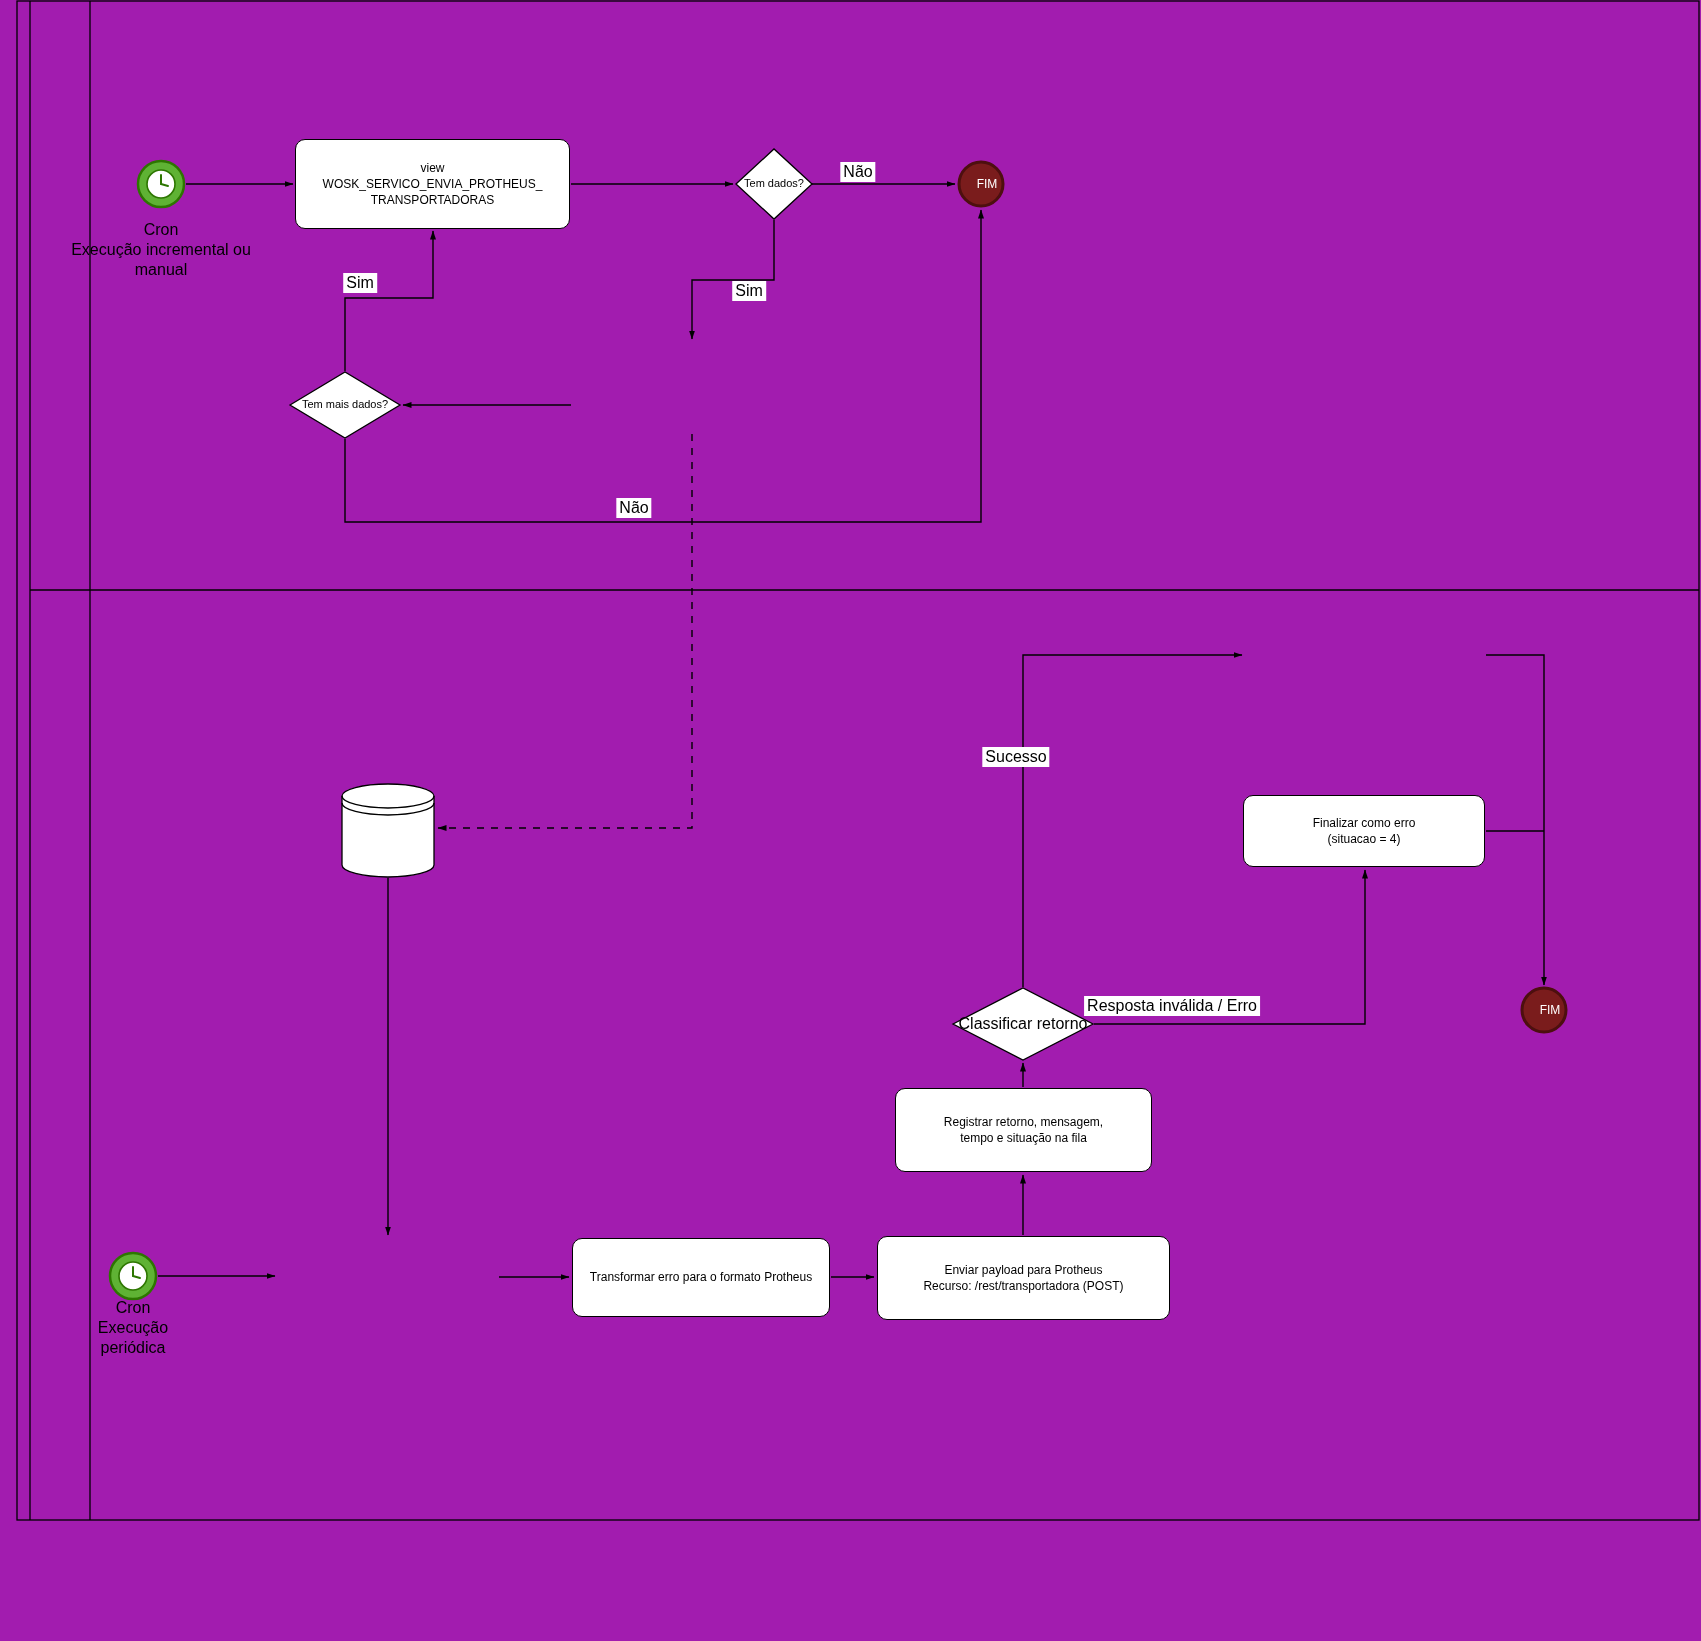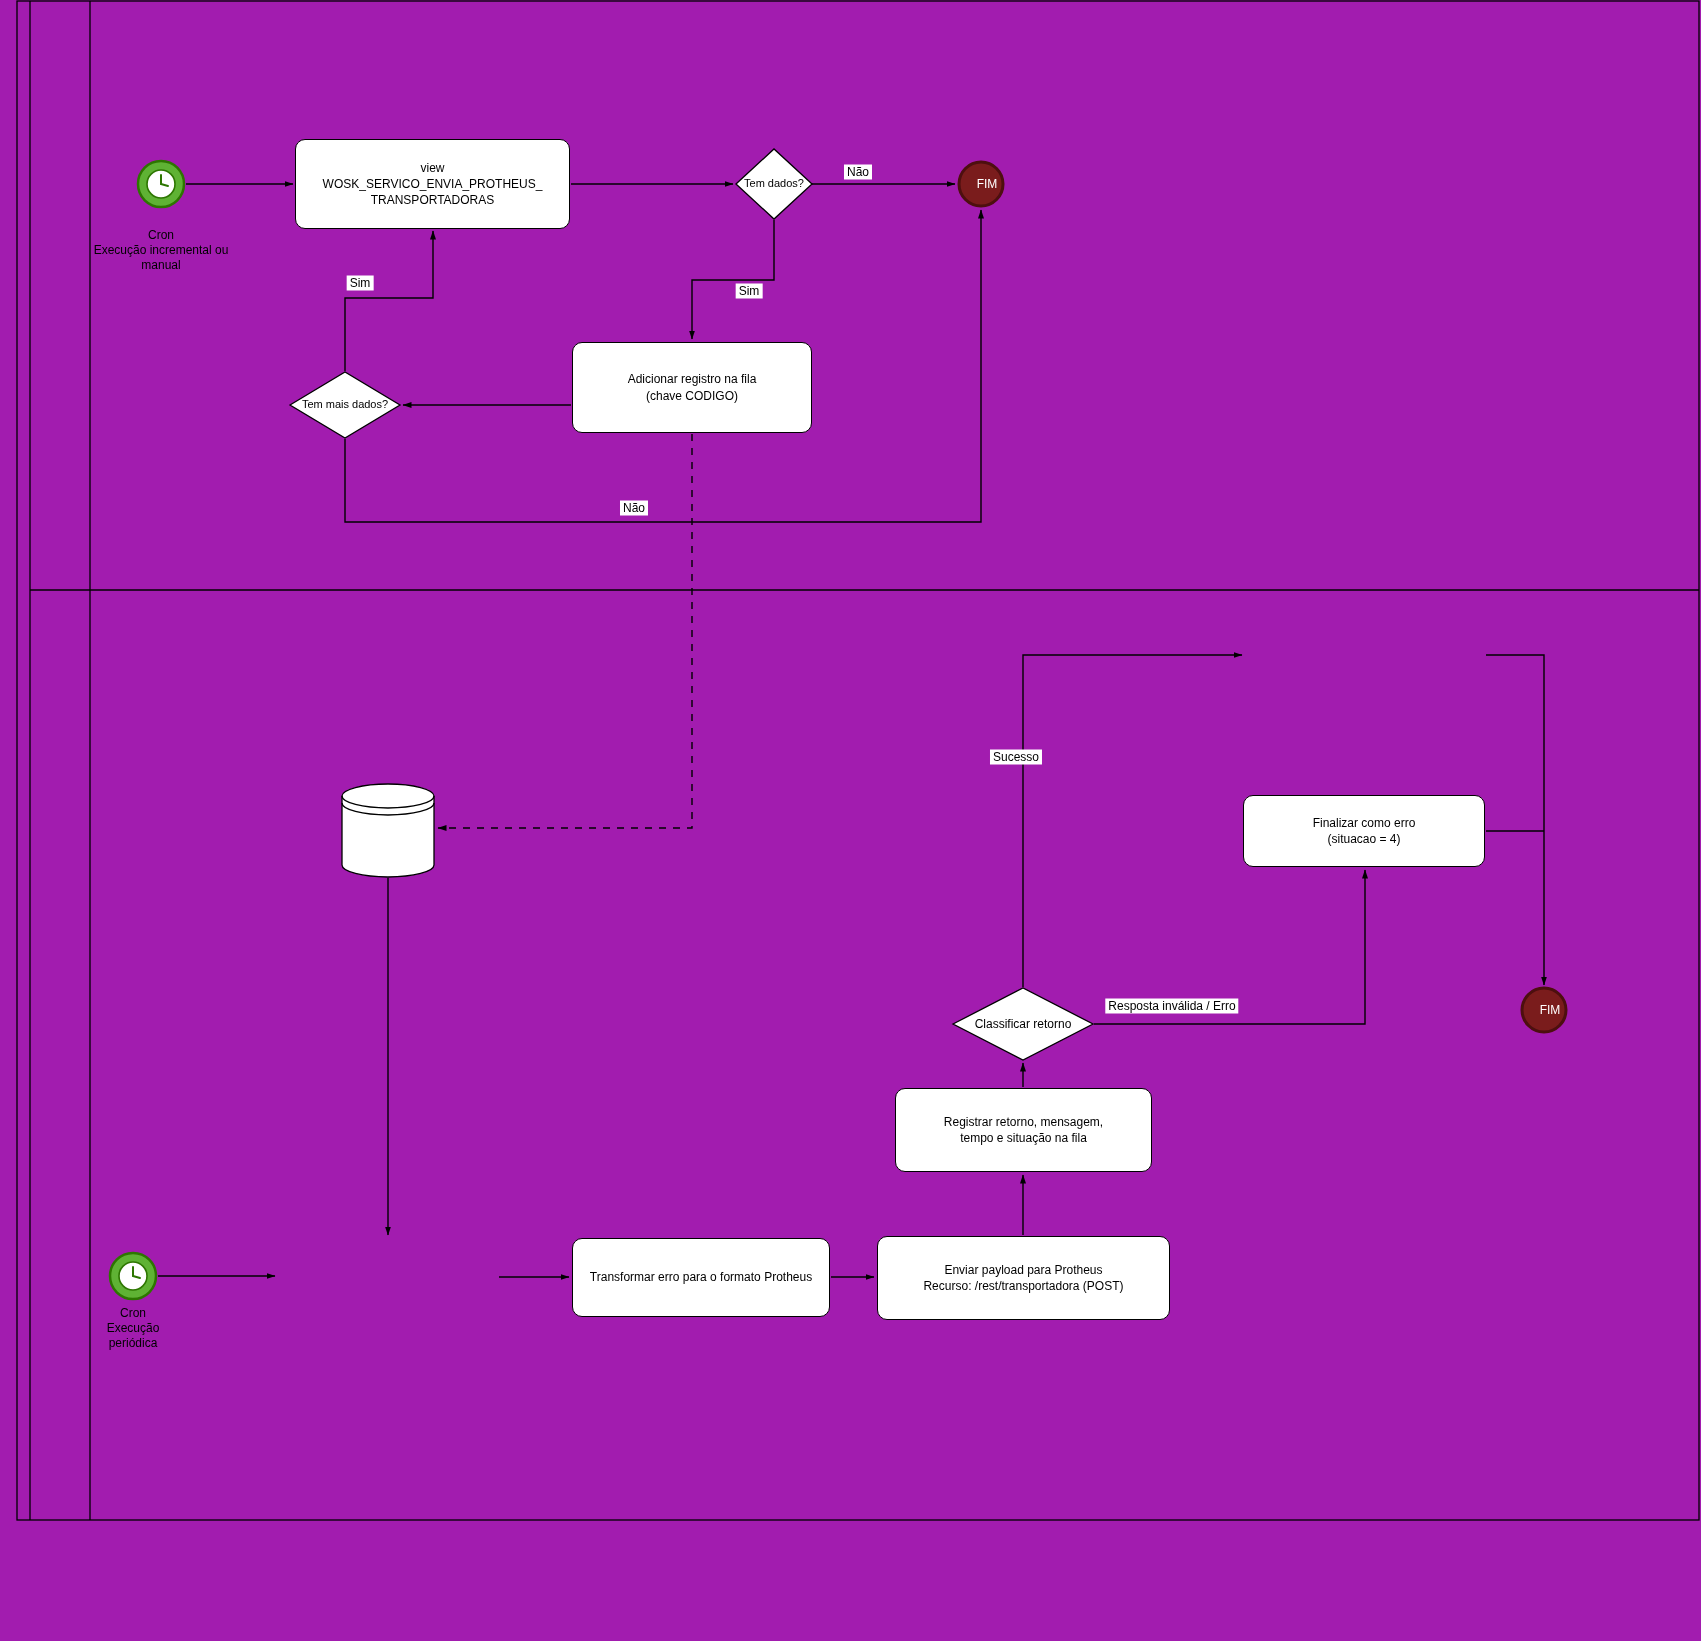--- a/index.html
+++ b/index.html
@@ -6,21 +6,21 @@
   html,body { background:#ffffff; }
   body { font-family:"Liberation Sans", sans-serif; color:#000; }
   .canvas { position:relative; width:1701px; height:1641px; background:#a21caf; overflow:hidden; }
   .layer { position:absolute; left:0; top:0; }
   .box {
     position:absolute; background:#fff; border:1.3px solid #000; border-radius:10px;
     display:flex; align-items:center; justify-content:center; text-align:center;
     font-size:12px; line-height:1.35; white-space:pre-line; padding:6px 10px; z-index:2;
   }
   .lbl {
-    position:absolute; transform:translate(-50%,-50%); font-size:12px; line-height:1.25;
+    position:absolute; transform:translate(-50%,-50%); font-size:16px; line-height:1.25;
     text-align:center; white-space:pre-line; z-index:3;
   }
   .lbl.small { font-size:11px; }
   .edge-lbl { background:#fff; padding:0 3px; }
   .fim-lbl { color:#fff; font-size:12px;padding-left:12px; }
 </style>
 </head>
 <body>
 
 <div class="canvas">
@@ -86,22 +86,20 @@
       <line x1="133" y1="1276" x2="140" y2="1278" stroke="#2d7600" stroke-width="2" stroke-linecap="round"></line>
     </g>
 
     <circle cx="981" cy="184" r="22" fill="#7a1c1c" stroke="#4d0f0f" stroke-width="3"></circle>
     <circle cx="1544" cy="1010" r="22" fill="#7a1c1c" stroke="#4d0f0f" stroke-width="3"></circle>
   </svg>
 
   <div class="box" style="left:295px;top:139px;width:275px;height:90px">view
 WOSK_SERVICO_ENVIA_PROTHEUS_
 TRANSPORTADORAS</div>
-  <div class="box" style="left:572px;top:342px;width:240px;height:91px">Adicionar registro na fila
-(chave CODIGO)</div>
   <div class="box" style="left:572px;top:1238px;width:258px;height:79px">Transformar erro para o formato Protheus</div>
   <div class="box" style="left:877px;top:1236px;width:293px;height:84px">Enviar payload para Protheus
 Recurso: /rest/transportadora (POST)</div>
   <div class="box" style="left:895px;top:1088px;width:257px;height:84px">Registrar retorno, mensagem,
 tempo e situação na fila</div>
   <div class="box" style="left:1243px;top:795px;width:242px;height:72px">Finalizar como erro
 (situacao = 4)</div>
 
   <div class="lbl small" style="left:774px;top:184px">Tem dados?</div>
   <div class="lbl small" style="left:345px;top:405px">Tem mais dados?</div>

